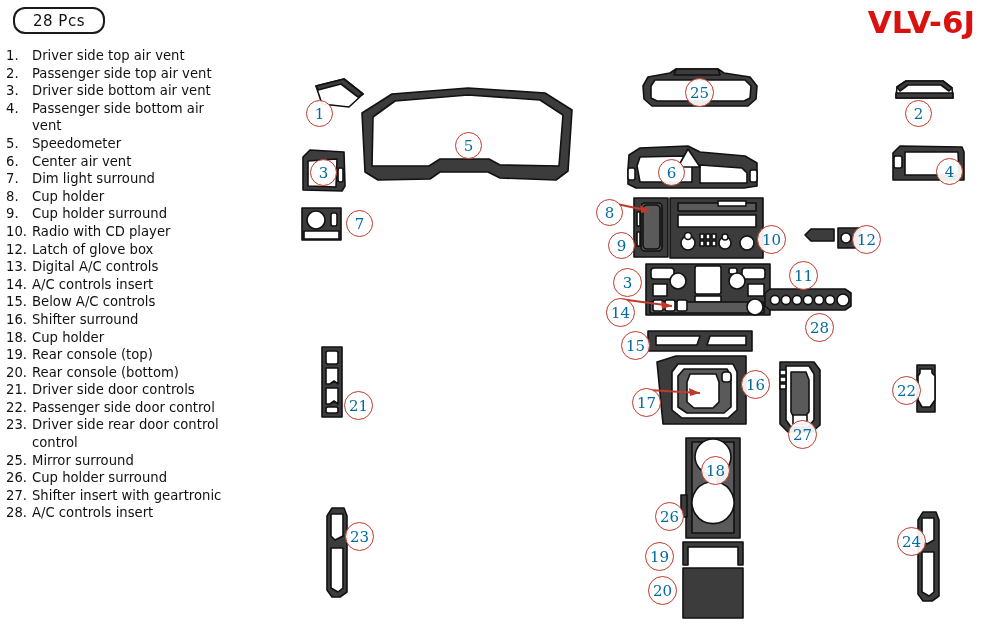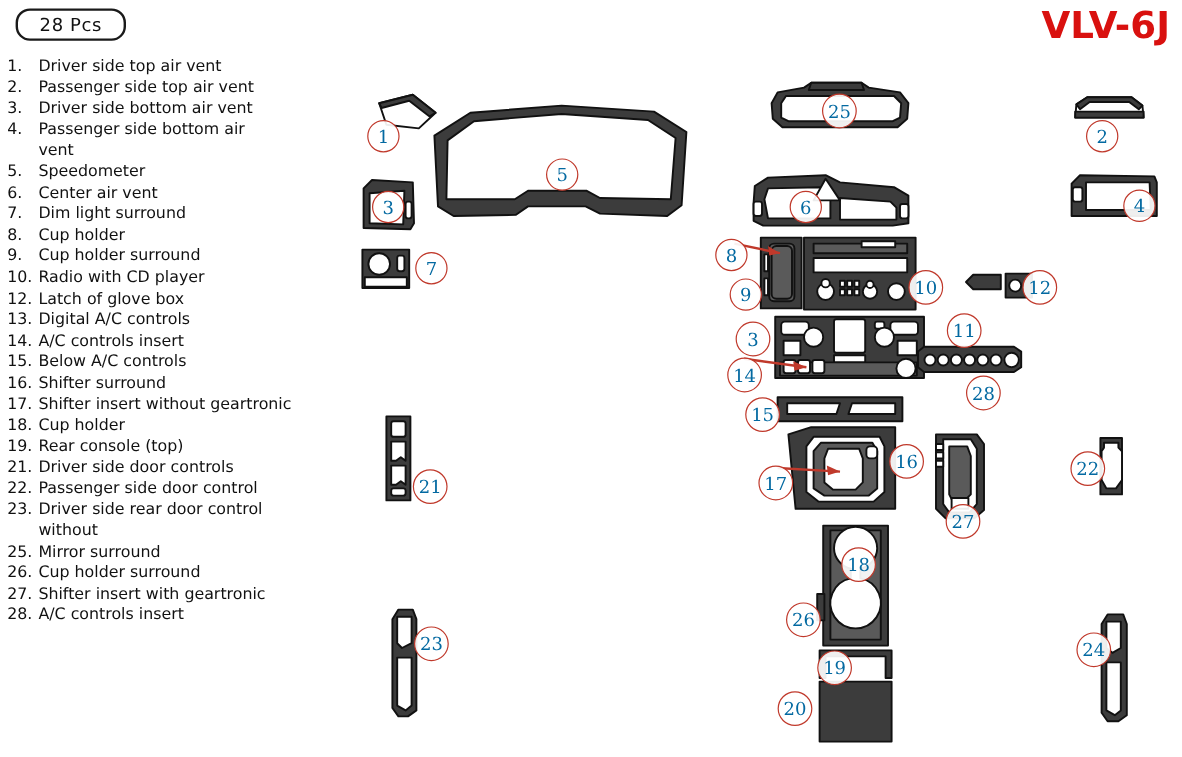--- a/index.html
+++ b/index.html
@@ -141,44 +141,44 @@
       </div>
       <div class="legend-row">
         <span class="legend-num">15.</span>
         <span class="legend-txt">Below A/C controls</span>
       </div>
       <div class="legend-row">
         <span class="legend-num">16.</span>
         <span class="legend-txt">Shifter surround</span>
       </div>
       <div class="legend-row">
-        <span class="legend-num">17.</span>
-        <span class="legend-txt">Shifter insert without geartronic</span>
-      </div>
-      <div class="legend-row">
         <span class="legend-num">18.</span>
         <span class="legend-txt">Cup holder</span>
       </div>
       <div class="legend-row">
         <span class="legend-num">19.</span>
         <span class="legend-txt">Rear console (top)</span>
       </div>
       <div class="legend-row">
+        <span class="legend-num">20.</span>
+        <span class="legend-txt">Rear console (bottom)</span>
+      </div>
+      <div class="legend-row">
         <span class="legend-num">21.</span>
         <span class="legend-txt">Driver side door controls</span>
       </div>
       <div class="legend-row">
         <span class="legend-num">22.</span>
         <span class="legend-txt">Passenger side door control</span>
       </div>
       <div class="legend-row">
         <span class="legend-num">23.</span>
         <span class="legend-txt">Driver side rear door control</span>
       </div>
-      <div class="legend-cont">without</div>
+      <div class="legend-cont">control</div>
       <div class="legend-row">
         <span class="legend-num">25.</span>
         <span class="legend-txt">Mirror surround</span>
       </div>
       <div class="legend-row">
         <span class="legend-num">26.</span>
         <span class="legend-txt">Cup holder surround</span>
       </div>
       <div class="legend-row">
         <span class="legend-num">27.</span>
@@ -410,21 +410,21 @@
       <div class="callout" style="left: 608px; top: 232px;">9</div>
       <div class="callout lg" style="left: 757px; top: 225px;">10</div>
       <div class="callout lg" style="left: 789px; top: 232px; margin-top: 29px;">11</div>
       <div class="callout lg" style="left: 852px; top: 225px;">12</div>
       <div class="callout lg" style="left: 613px; top: 268px;">3</div>
       <div class="callout lg" style="left: 606px; top: 298px;">14</div>
       <div class="callout lg" style="left: 621px; top: 331px;">15</div>
       <div class="callout lg" style="left: 741px; top: 370px;">16</div>
       <div class="callout lg" style="left: 632px; top: 388px;">17</div>
       <div class="callout lg" style="left: 701px; top: 456px;">18</div>
-      <div class="callout lg" style="left: 645px; top: 542px; margin-left: 36px;">19</div>
+      <div class="callout lg" style="left: 645px; top: 542px;">19</div>
       <div class="callout lg" style="left: 648px; top: 576px;">20</div>
       <div class="callout lg" style="left: 344px; top: 364px; margin-top: 27px;">21</div>
       <div class="callout lg" style="left: 892px; top: 376px;">22</div>
       <div class="callout lg" style="left: 345px; top: 522px;">23</div>
       <div class="callout lg" style="left: 897px; top: 527px;">24</div>
       <div class="callout lg" style="left: 685px; top: 78px;">25</div>
       <div class="callout lg" style="left: 655px; top: 502px;">26</div>
       <div class="callout lg" style="left: 788px; top: 420px;">27</div>
       <div class="callout lg" style="left: 805px; top: 313px;">28</div>
     </div>

